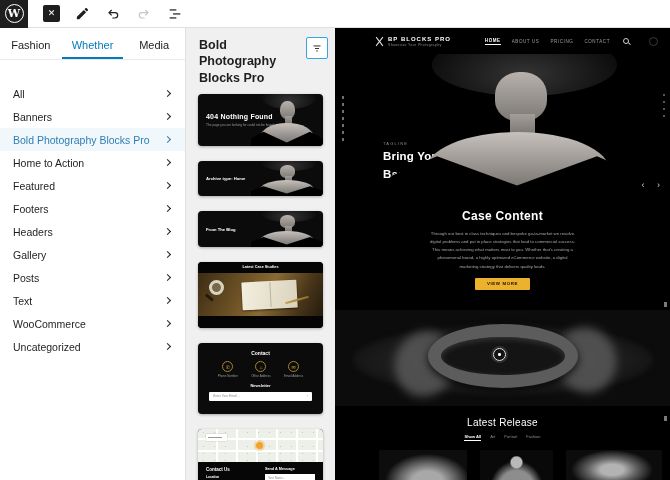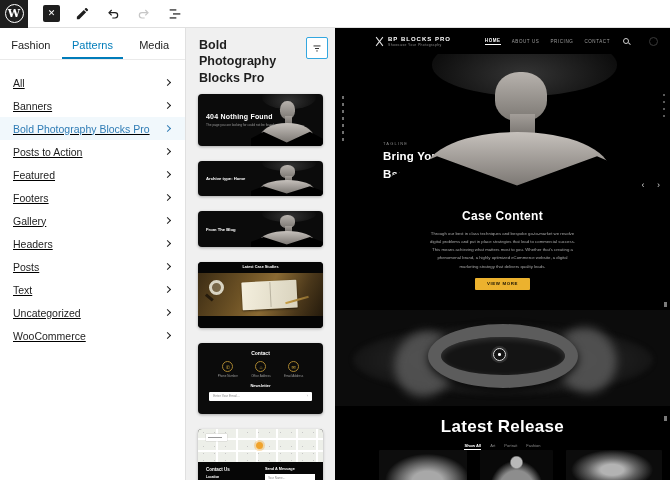--- a/index.html
+++ b/index.html
@@ -28,21 +28,21 @@
   .sidebar { position:absolute; top:28px; left:0; width:186px; bottom:0; background:#fff;
     border-right:1px solid #e0e0e0; }
   .search-wrap { position:relative; margin:10px 8px 2px; }
   .search-wrap input { width:100%; height:21px; border:1px solid #8c8f94; border-radius:2px;
     padding:0 26px 0 8px; font-size:11px; color:#1e1e1e; font-family:inherit; }
   .search-wrap input::placeholder { color:#8a8a8a; }
   .search-ic { position:absolute; right:6px; top:3px; }
   .tabs { display:flex; border-bottom:1px solid #eaeaea; margin-top:2px; }
   .tab { flex:1; text-align:center; padding:9px 0 8px; font-size:11px; color:#1e1e1e; cursor:pointer; }
   .tab.active { color:#007cba; box-shadow:inset 0 -2px 0 #007cba; }
-  .cats { margin-top:11px;text-decoration:underline; }
+  .cats { margin-top:22px; }
   .cat { height:23px; display:flex; align-items:center; justify-content:space-between;
     padding:0 15px 0 13px; font-size:10.5px; color:#1e1e1e; cursor:pointer; }
   .cat.active { background:#f1f8fc; color:#2f7cb5; }
   .chev { width:5px; height:5px; border-right:1.4px solid currentColor; border-top:1.4px solid currentColor;
     transform:rotate(45deg); flex:0 0 auto; }
   .explore-btn { margin:14px 18px 0; height:22px; border:1px solid #2271b1; border-radius:2px;
     background:#fff; color:#2271b1; font-size:10.5px; width:150px; cursor:pointer; font-family:inherit; }
 
   
   .panel { position:absolute; top:28px; left:186px; width:149px; bottom:0; background:#f0f0f0;
@@ -174,21 +174,21 @@
   .pt-hand { position:absolute; width:60px; height:66px; background:#585858; border-radius:50%;
     filter:blur(5px); opacity:.85; }
   .pt-hand.l { left:18%; top:22%; transform:rotate(20deg); }
   .pt-hand.r { right:16%; top:18%; transform:rotate(-16deg); }
   .play-ring { position:absolute; left:158px; top:38px; width:13px; height:13px; border:1px solid #ddd;
     border-radius:50%; display:flex; align-items:center; justify-content:center; cursor:pointer;
     box-shadow:0 0 0 2px rgba(255,255,255,.12); }
   .play-ring i { width:2.5px; height:2.5px; background:#fff; border-radius:50%; }
 
   .latest { position:relative; height:90px; text-align:center; padding-top:11px; }
-  .lr-title { font-size:17px; font-weight:bold; color:#fff; letter-spacing:.3px; }
+  .lr-title { font-size:10px; font-weight:normal; color:#fff; letter-spacing:.3px; }
   .lr-filters { margin-top:6px; display:flex; justify-content:center; gap:9px; }
   .lr-filters span { font-size:4px; color:#8a8a8a; cursor:pointer; }
   .lr-filters span.active { color:#fff; font-weight:bold; border-bottom:.5px solid #fff; padding-bottom:1px; }
   .lr-row { position:absolute; left:44px; right:8px; top:44px; height:44px; display:flex; gap:13px; }
   .lr-img { height:100%; border-radius:1px; }
   .lr-img.cat { width:90px; background:
     radial-gradient(ellipse at 55% 70%, #a8a8a8 0 22%, #5e5e5e 42%, transparent 62%), #0d0d0d; }
   .lr-img.portrait { width:76px; background:
     radial-gradient(circle at 50% 28%, #b9b9b9 0 11%, transparent 14%),
     radial-gradient(ellipse at 50% 90%, #8d8d8d 0 34%, transparent 52%), #090909; }
@@ -230,70 +230,70 @@
           <rect x="4" y="5" width="10" height="1.8" fill="#1e1e1e"></rect>
           <rect x="9" y="11" width="11" height="1.8" fill="#1e1e1e"></rect>
           <rect x="4" y="17" width="10" height="1.8" fill="#1e1e1e"></rect>
         </svg>
     </button>
   </header>
 
   <aside class="sidebar">
     <div class="tabs">
       <div class="tab">Fashion</div>
-      <div class="tab active">Patterns</div>
+      <div class="tab active">Whether</div>
       <div class="tab">Media</div>
     </div>
     <div class="cats">
       <div class="cat">
           <span>All</span>
           <span class="chev"></span>
         </div>
       <div class="cat">
           <span>Banners</span>
           <span class="chev"></span>
         </div>
       <div class="cat active">
           <span>Bold Photography Blocks Pro</span>
           <span class="chev"></span>
         </div>
       <div class="cat">
-          <span>Posts to Action</span>
+          <span>Home to Action</span>
           <span class="chev"></span>
         </div>
       <div class="cat">
           <span>Featured</span>
           <span class="chev"></span>
         </div>
       <div class="cat">
           <span>Footers</span>
           <span class="chev"></span>
         </div>
       <div class="cat">
+          <span>Headers</span>
+          <span class="chev"></span>
+        </div>
+      <div class="cat">
           <span>Gallery</span>
           <span class="chev"></span>
         </div>
       <div class="cat">
-          <span>Headers</span>
-          <span class="chev"></span>
-        </div>
-      <div class="cat">
           <span>Posts</span>
           <span class="chev"></span>
         </div>
       <div class="cat">
           <span>Text</span>
           <span class="chev"></span>
         </div>
       <div class="cat">
+          <span>WooCommerce</span>
+          <span class="chev"></span>
+        </div>
+      <div class="cat">
           <span>Uncategorized</span>
-          <span class="chev"></span>
-        </div>
-      <div class="cat">
-          <span>WooCommerce</span>
           <span class="chev"></span>
         </div>
     </div>
   </aside>
 
   <section class="panel">
     <div class="panel-head">
       <div class="panel-title">Bold Photography Blocks Pro</div>
       <button class="filter-btn">
         <svg width="12" height="12" viewBox="0 0 24 24">

